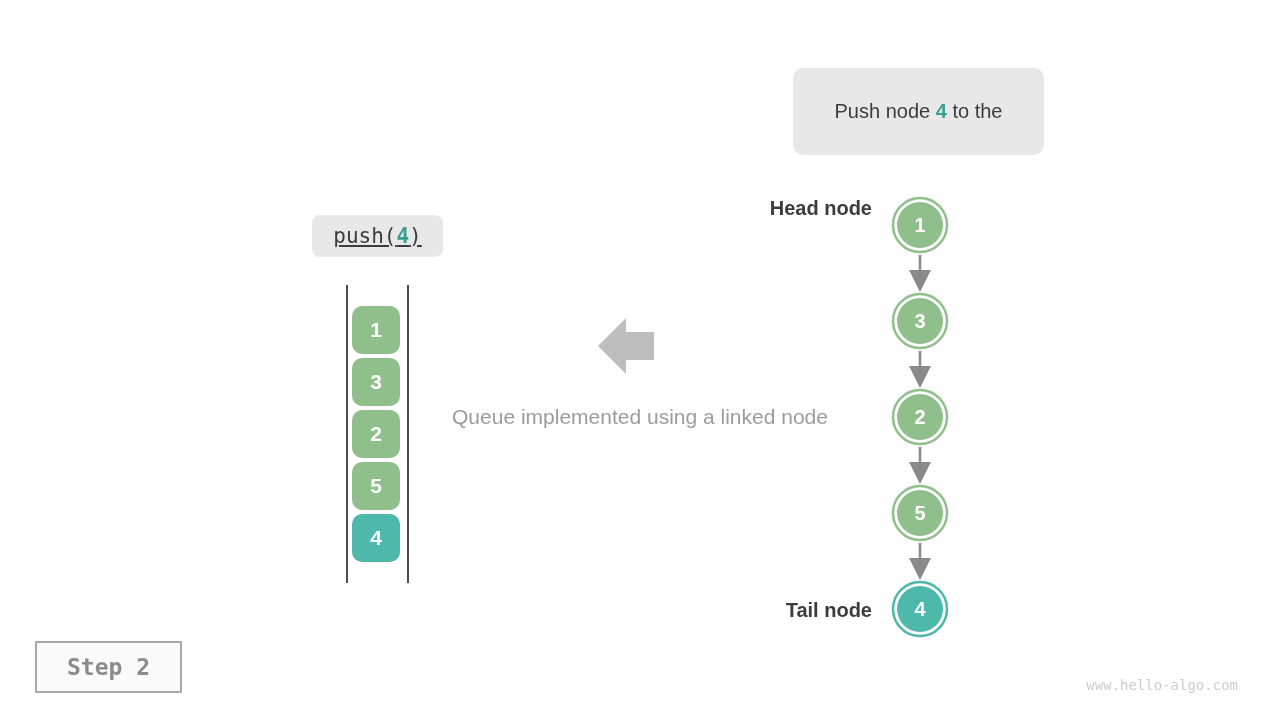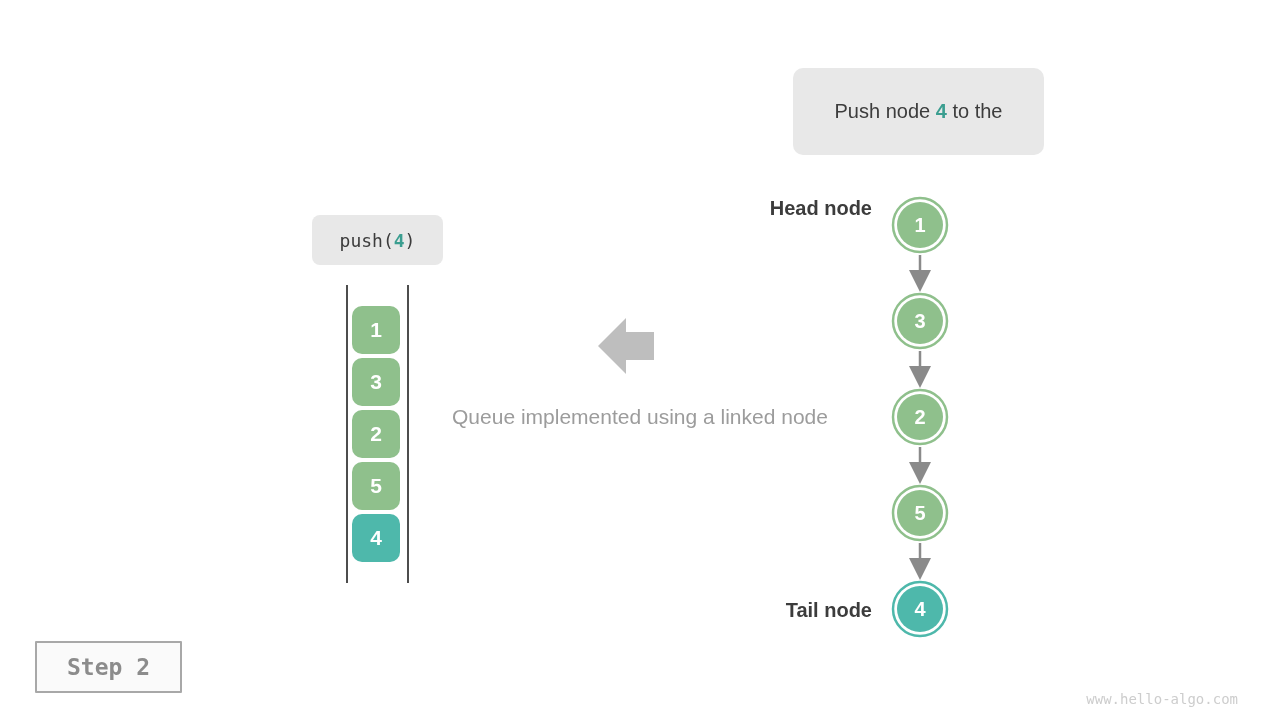--- a/index.html
+++ b/index.html
@@ -23,27 +23,28 @@
     text-align: right;
     font-size: 20px; line-height: 29px;
     color: var(--dark-text);
   }
   .hl { color: var(--highlight-teal); font-weight: 700; }
 
   
   .push-label {
     position: absolute;
     left: 312px; top: 215px;
-    width: 131px; height: 50px;
+    width: 131px; height: 42px;
     background: var(--label-bg);
     border-radius: 8px;
     display: flex; align-items: center; justify-content: center;
     font-family: "DejaVu Sans Mono", monospace;
-    font-size: 18px;
+    font-size: 21px;
     color: var(--dark-text);
+    text-decoration: underline;
   }
 
   
   .stack-line {
     position: absolute;
     width: 2px; height: 298px; top: 285px;
     background: var(--stack-line);
   }
   .stack-line.left  { left: 346px; }
   .stack-line.right { left: 407px; }
@@ -114,21 +115,20 @@
     color: var(--step-text);
   }
 
   
   .watermark {
     position: absolute;
     right: 42px; top: 677px;
     font-family: "DejaVu Sans Mono", monospace;
     font-size: 14px;
     color: var(--watermark-gray);
-    margin-top: 14px;
   }
 </style>
 </head>
 <body>
 
 <div class="stage">
 
   <div class="callout">
     <div>
       <span>Push node </span><span class="hl">4</span><span> to the</span><br>

